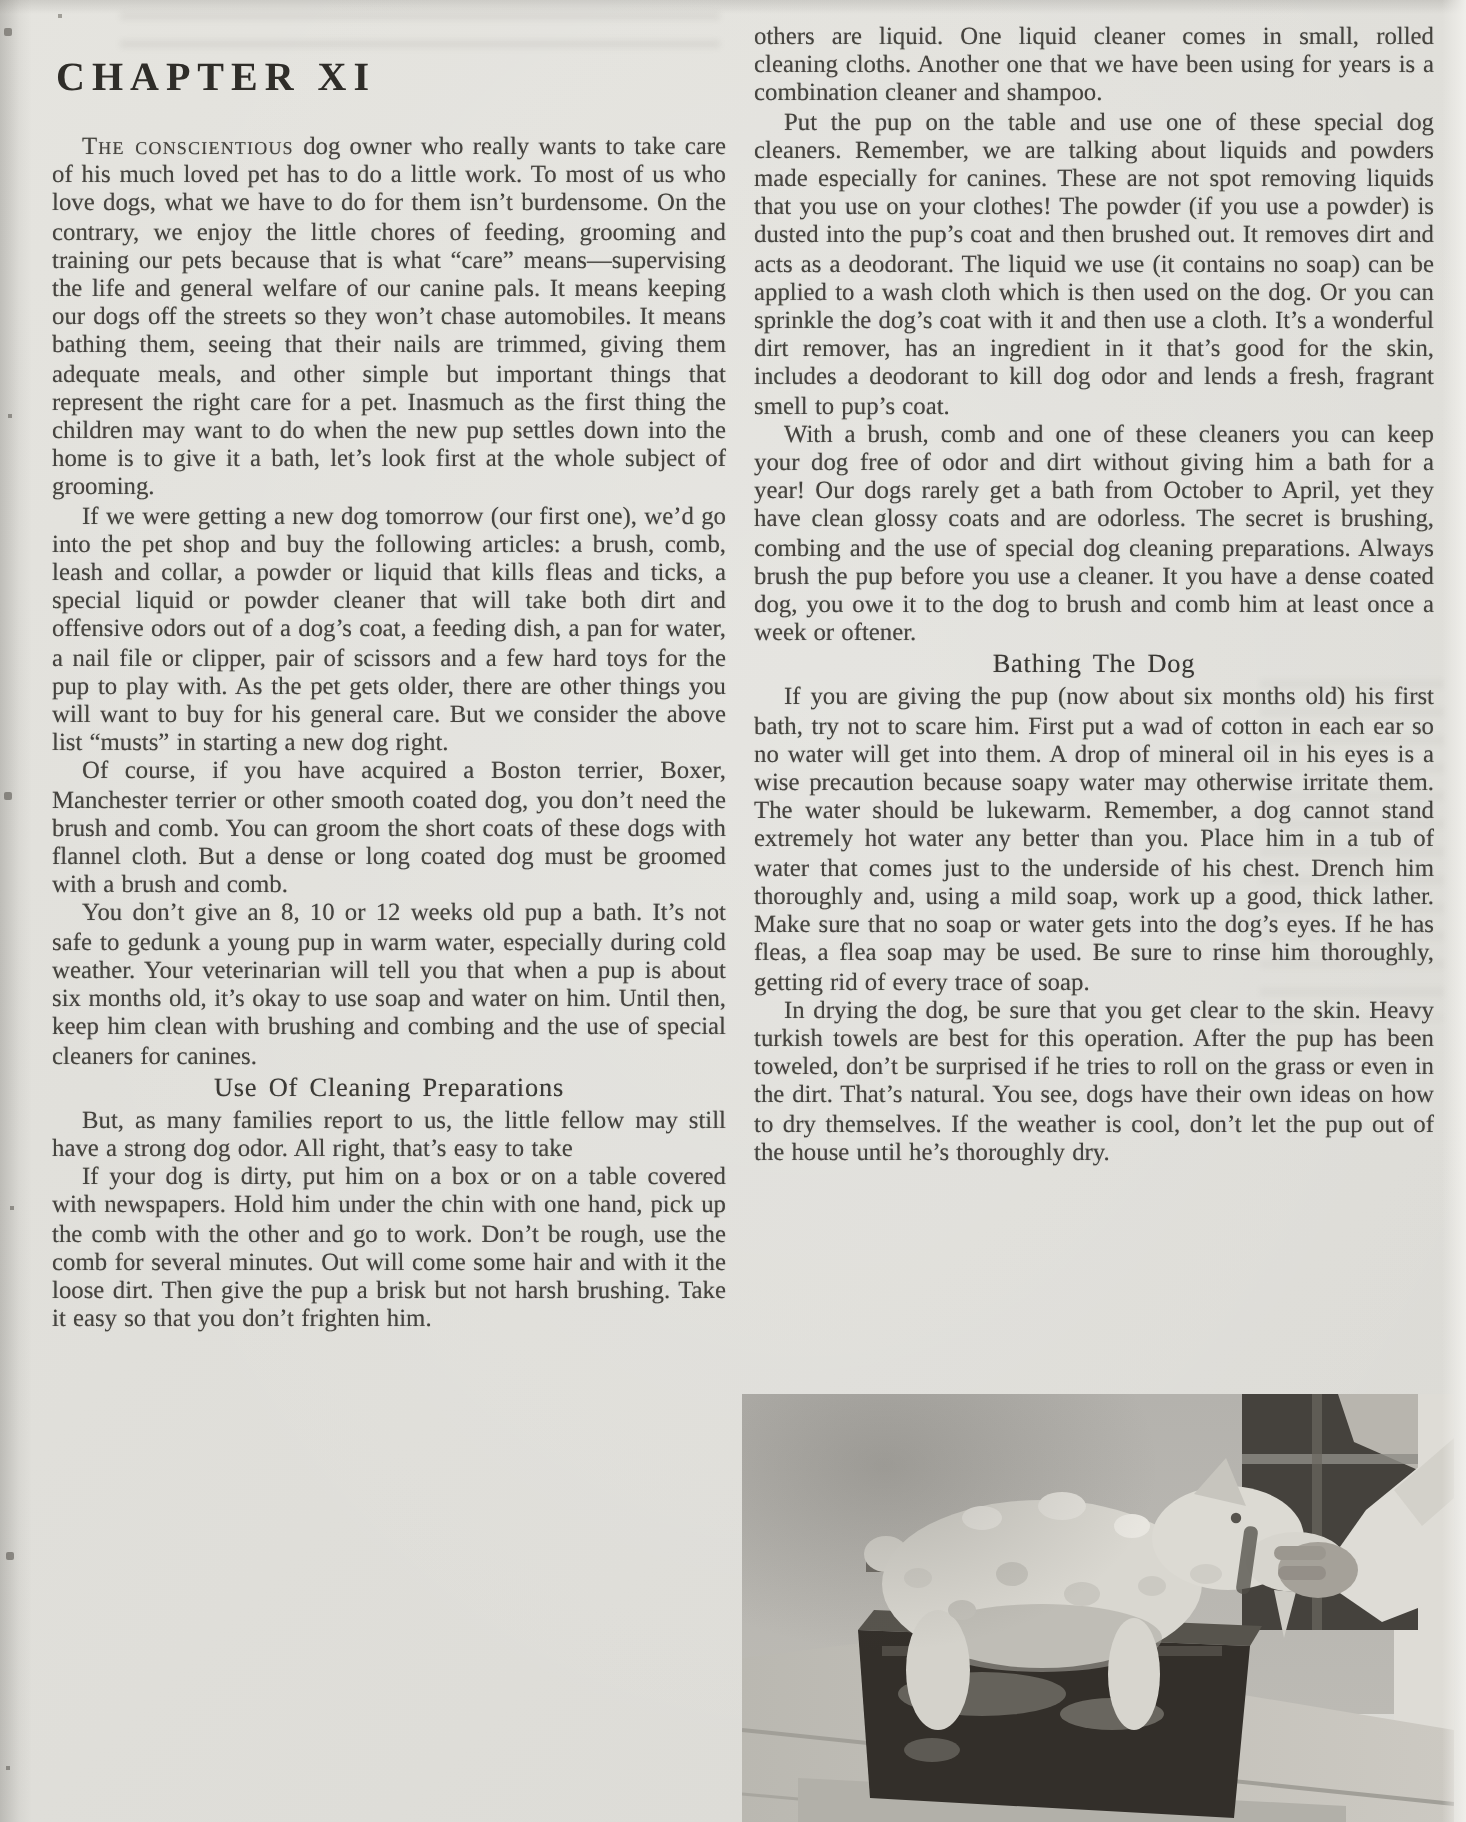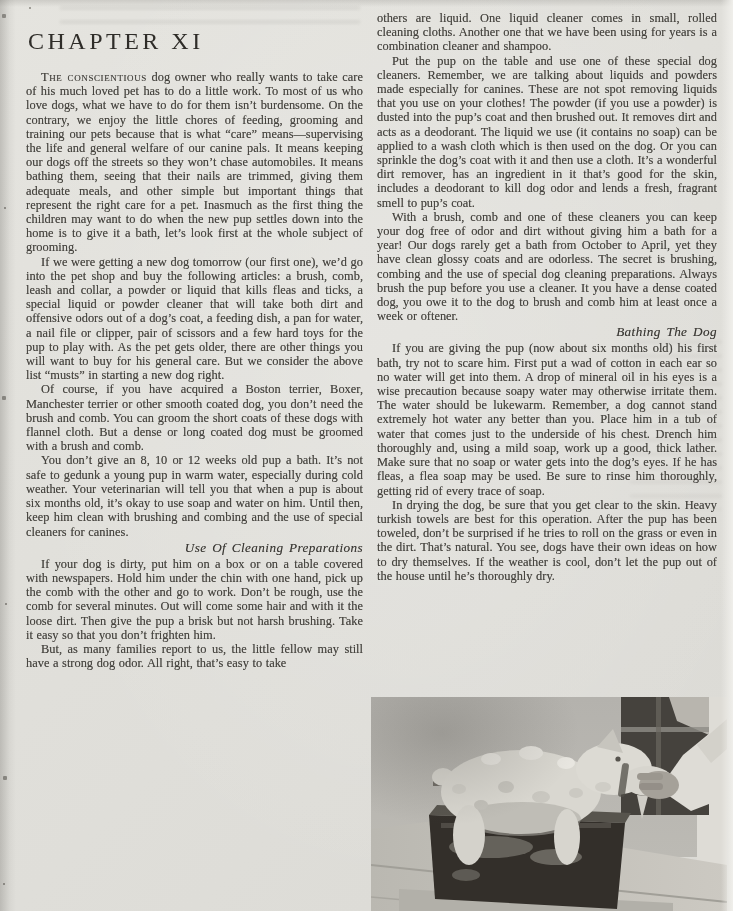--- a/index.html
+++ b/index.html
@@ -31,39 +31,39 @@
   .bleed-a { left:60px; top:6px;  width:300px; height:24px; }
   .bleed-b { left:630px; top:340px; width:92px; height:170px; opacity:.18; }
   .bleed-c { left:390px; top:700px; width:330px; height:20px; opacity:.2; }
 
   
   .col { position: absolute; color: #46443f; }
   .col-left  { left: 26px; top: 28px;  width: 337px; }
   .col-right { left: 377px; top: 11px; width: 340px; }
 
   .chapter-label {
-    font-size: 24px; letter-spacing: 3.5px; color: #2f2d29;
-    margin: 0 0 6px 2px; font-weight: normal;
+    font-size: 20px; letter-spacing: 3.5px; color: #2f2d29;
+    margin: 0 0 6px 2px; font-weight: bold;
   }
   .title-line {
     font-style: italic; font-size: 45px; line-height: 56px;
     color: #26241f; margin-left: 2px; letter-spacing: 1px;
   }
   .title-block { margin-bottom: 15px; }
 
   .body-p {
     margin: 0; text-align: justify; text-indent: 15px;
     font-size: 12.4px; line-height: 14.2px;
     color: #46443f; text-shadow: 0 0 0.4px rgba(70,68,63,0.55);
     word-spacing: 0.5px;
   }
   .body-p.noindent { text-indent: 0; font-family: Liberation Serif, serif; }
   .smallcaps { font-variant: small-caps; letter-spacing: 0.6px; }
   .sec-heading {
-    text-align: right; font-style: italic;
+    text-align: center; 
     font-size: 13.2px; line-height: 16px; margin: 1px 0;
     color: #3b3935; text-shadow: 0 0 0.4px rgba(59,57,53,0.5);
     letter-spacing: 0.4px; word-spacing: 2px;
   }
 
   
   .photo-wrap {
     position: absolute; left: 371px; top: 697px; width: 356px; height: 214px;
     overflow: hidden;
   }
@@ -81,22 +81,22 @@
   <div class="col col-left">
     <div class="title-block">
       <div class="chapter-label">CHAPTER XI</div>
     </div>
     <div>
         <p class="body-p"><span class="smallcaps">The conscientious</span> dog owner who really wants to take care of his much loved pet has to do a little work. To most of us who love dogs, what we have to do for them isn’t burdensome. On the contrary, we enjoy the little chores of feeding, grooming and training our pets because that is what “care” means—supervising the life and general welfare of our canine pals. It means keeping our dogs off the streets so they won’t chase automobiles. It means bathing them, seeing that their nails are trimmed, giving them adequate meals, and other simple but important things that represent the right care for a pet. Inasmuch as the first thing the children may want to do when the new pup settles down into the home is to give it a bath, let’s look first at the whole subject of grooming.</p>
         <p class="body-p">If we were getting a new dog tomorrow (our first one), we’d go into the pet shop and buy the following articles: a brush, comb, leash and collar, a powder or liquid that kills fleas and ticks, a special liquid or powder cleaner that will take both dirt and offensive odors out of a dog’s coat, a feeding dish, a pan for water, a nail file or clipper, pair of scissors and a few hard toys for the pup to play with. As the pet gets older, there are other things you will want to buy for his general care. But we consider the above list “musts” in starting a new dog right.</p>
         <p class="body-p">Of course, if you have acquired a Boston terrier, Boxer, Manchester terrier or other smooth coated dog, you don’t need the brush and comb. You can groom the short coats of these dogs with flannel cloth. But a dense or long coated dog must be groomed with a brush and comb.</p>
         <p class="body-p">You don’t give an 8, 10 or 12 weeks old pup a bath. It’s not safe to gedunk a young pup in warm water, especially during cold weather. Your veterinarian will tell you that when a pup is about six months old, it’s okay to use soap and water on him. Until then, keep him clean with brushing and combing and the use of special cleaners for canines.</p>
         <div class="sec-heading">Use Of Cleaning Preparations</div>
+        <p class="body-p">But, as many families report to us, the little fellow may still have a strong dog odor. All right, that’s easy to take</p>
         <p class="body-p">If your dog is dirty, put him on a box or on a table covered with newspapers. Hold him under the chin with one hand, pick up the comb with the other and go to work. Don’t be rough, use the comb for several minutes. Out will come some hair and with it the loose dirt. Then give the pup a brisk but not harsh brushing. Take it easy so that you don’t frighten him.</p>
-        <p class="body-p">But, as many families report to us, the little fellow may still have a strong dog odor. All right, that’s easy to take</p>
       </div>
   </div>
 
   <div class="col col-right">
     <div>
         <p class="body-p noindent">others are liquid. One liquid cleaner comes in small, rolled cleaning cloths. Another one that we have been using for years is a combination cleaner and shampoo.</p>
         <p class="body-p">Put the pup on the table and use one of these special dog cleaners. Remember, we are talking about liquids and powders made especially for canines. These are not spot removing liquids that you use on your clothes! The powder (if you use a powder) is dusted into the pup’s coat and then brushed out. It removes dirt and acts as a deodorant. The liquid we use (it contains no soap) can be applied to a wash cloth which is then used on the dog. Or you can sprinkle the dog’s coat with it and then use a cloth. It’s a wonderful dirt remover, has an ingredient in it that’s good for the skin, includes a deodorant to kill dog odor and lends a fresh, fragrant smell to pup’s coat.</p>
         <p class="body-p">With a brush, comb and one of these cleaners you can keep your dog free of odor and dirt without giving him a bath for a year! Our dogs rarely get a bath from October to April, yet they have clean glossy coats and are odorless. The secret is brushing, combing and the use of special dog cleaning preparations. Always brush the pup before you use a cleaner. It you have a dense coated dog, you owe it to the dog to brush and comb him at least once a week or oftener.</p>
         <div class="sec-heading">Bathing The Dog</div>
         <p class="body-p">If you are giving the pup (now about six months old) his first bath, try not to scare him. First put a wad of cotton in each ear so no water will get into them. A drop of mineral oil in his eyes is a wise precaution because soapy water may otherwise irritate them. The water should be lukewarm. Remember, a dog cannot stand extremely hot water any better than you. Place him in a tub of water that comes just to the underside of his chest. Drench him thoroughly and, using a mild soap, work up a good, thick lather. Make sure that no soap or water gets into the dog’s eyes. If he has fleas, a flea soap may be used. Be sure to rinse him thoroughly, getting rid of every trace of soap.</p>

